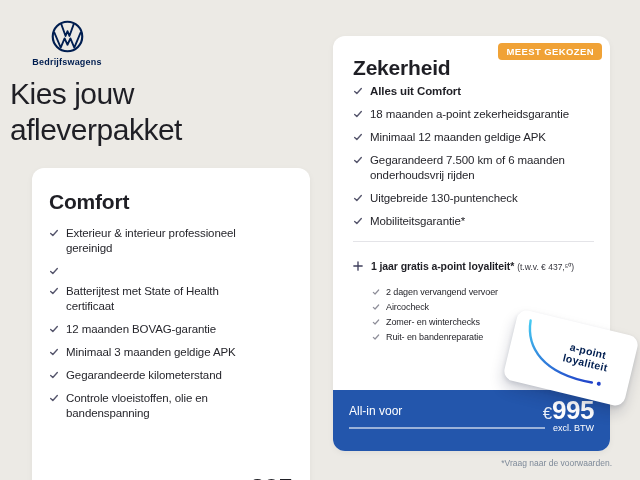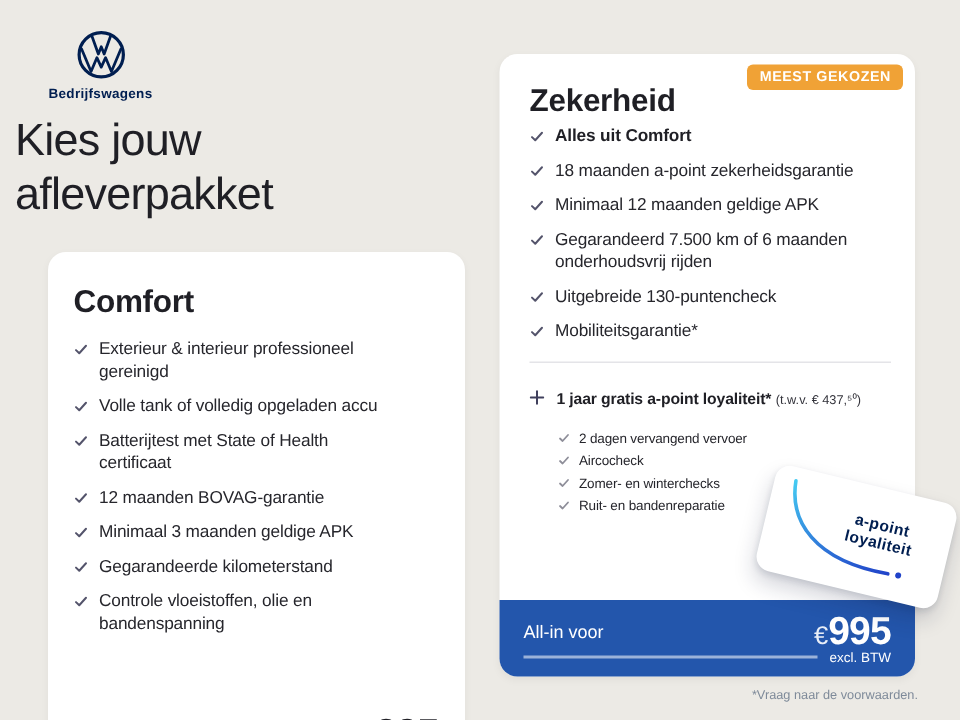--- a/index.html
+++ b/index.html
@@ -60,21 +60,21 @@
   ul.sub-features .li-text{font-size:9px; line-height:10px;}
   
   .loyalty-card{position:absolute; left:176px; top:286px; width:124px; height:72px;
     background:#fff; border-radius:10px; transform:rotate(13.5deg); z-index:3;
     box-shadow:0 8px 14px rgba(20,30,60,.18), 0 2px 4px rgba(20,30,60,.12);}
   .loyalty-card svg{position:absolute; inset:0;}
   .loyalty-text{position:absolute; left:44px; top:20px; width:66px; text-align:center;
     color:var(--navy); font-weight:700; font-size:10.5px; line-height:11.5px;
     letter-spacing:.3px;}
   
-  .z-footer{height:51px; background:var(--blue); border-radius:0 0 12px 12px;
+  .z-footer{height:61px; background:var(--blue); border-radius:0 0 12px 12px;
             position:relative; flex:none;}
   .allin{position:absolute; left:16px; top:14px; color:#fff; font-size:12px; font-weight:500;}
   .footer-line{position:absolute; left:16px; top:37px; width:196px; height:1.5px;
                background:rgba(255,255,255,.55);}
   .z-price{position:absolute; right:16px; top:5px; text-align:right; color:#fff;}
   .z-price .cur{font-size:17px; color:#E8EEF8;}
   .z-price .amount{font-size:26px; color:#fff; letter-spacing:-.5px;}
   .z-price-note{position:absolute; right:16px; top:33px; font-size:9px; color:#fff;}
   
   .footnote{position:absolute; right:28px; top:458px; font-size:8.5px; color:var(--footnote);text-align:right;}
@@ -104,21 +104,20 @@
             <path d="M2 6.5 L4.6 9 L10 3" fill="none" stroke="currentColor" stroke-width="1.6" stroke-linecap="round" stroke-linejoin="round"></path>
           </svg>
           <span class="li-text">Exterieur &amp; interieur professioneel
 gereinigd</span>
         </li>
 
         <li class="feature">
           <svg class="check" viewBox="0 0 12 12">
             <path d="M2 6.5 L4.6 9 L10 3" fill="none" stroke="currentColor" stroke-width="1.6" stroke-linecap="round" stroke-linejoin="round"></path>
           </svg>
-          <span class="li-text">Volle tank of volledig opgeladen accu</span>
         </li>
 
         <li class="feature">
           <svg class="check" viewBox="0 0 12 12">
             <path d="M2 6.5 L4.6 9 L10 3" fill="none" stroke="currentColor" stroke-width="1.6" stroke-linecap="round" stroke-linejoin="round"></path>
           </svg>
           <span class="li-text">Batterijtest met State of Health
 certificaat</span>
         </li>
 

